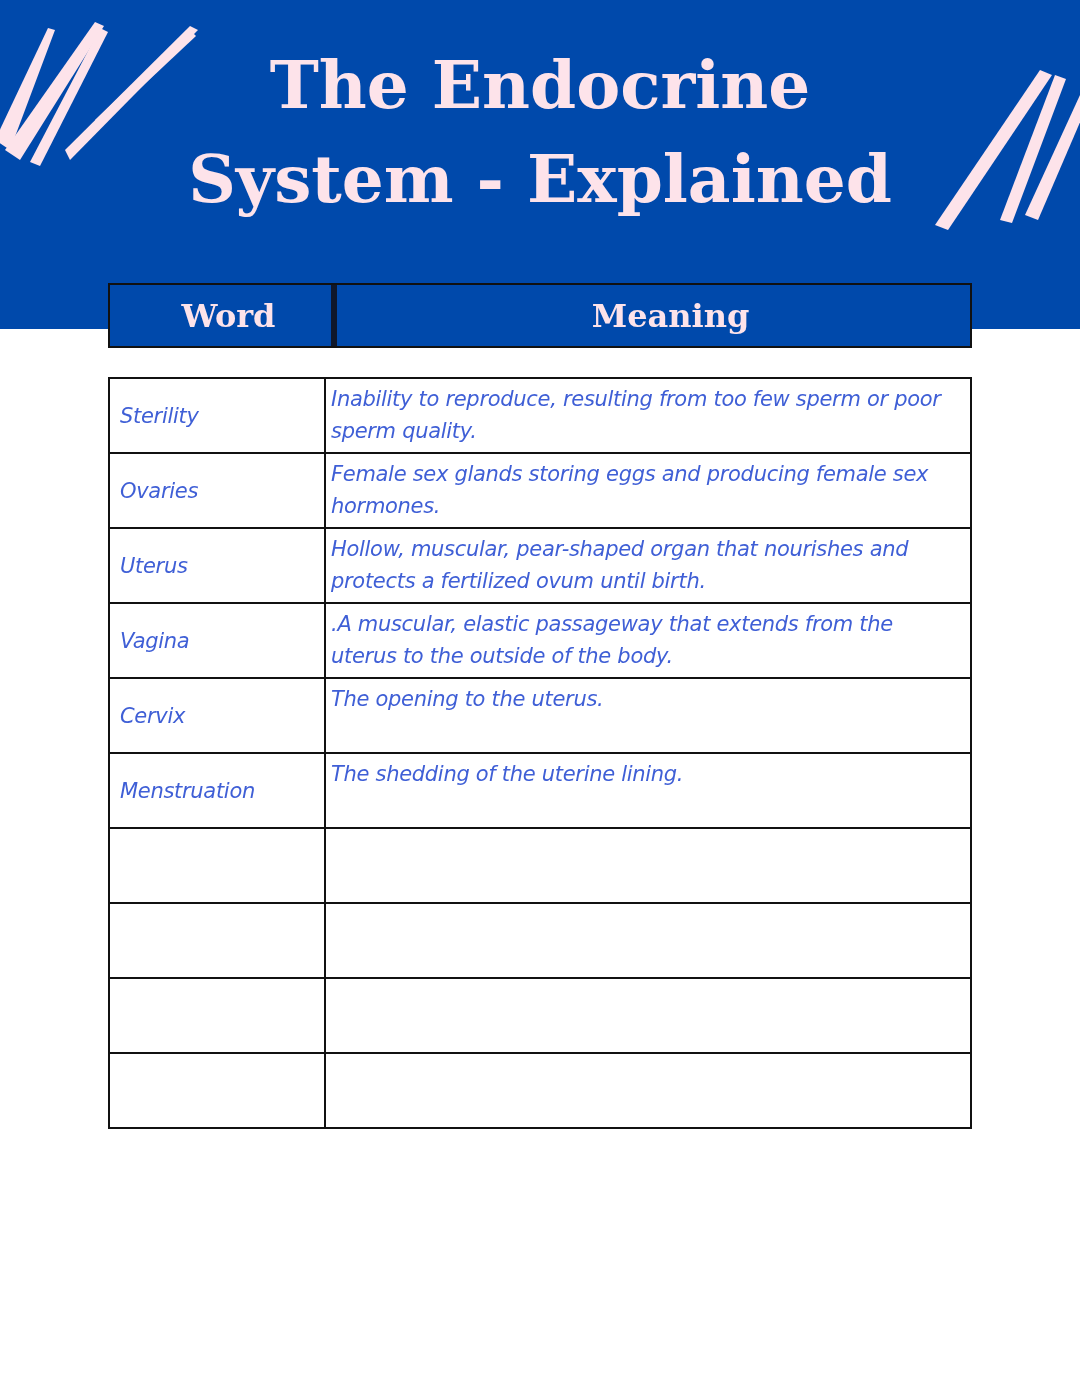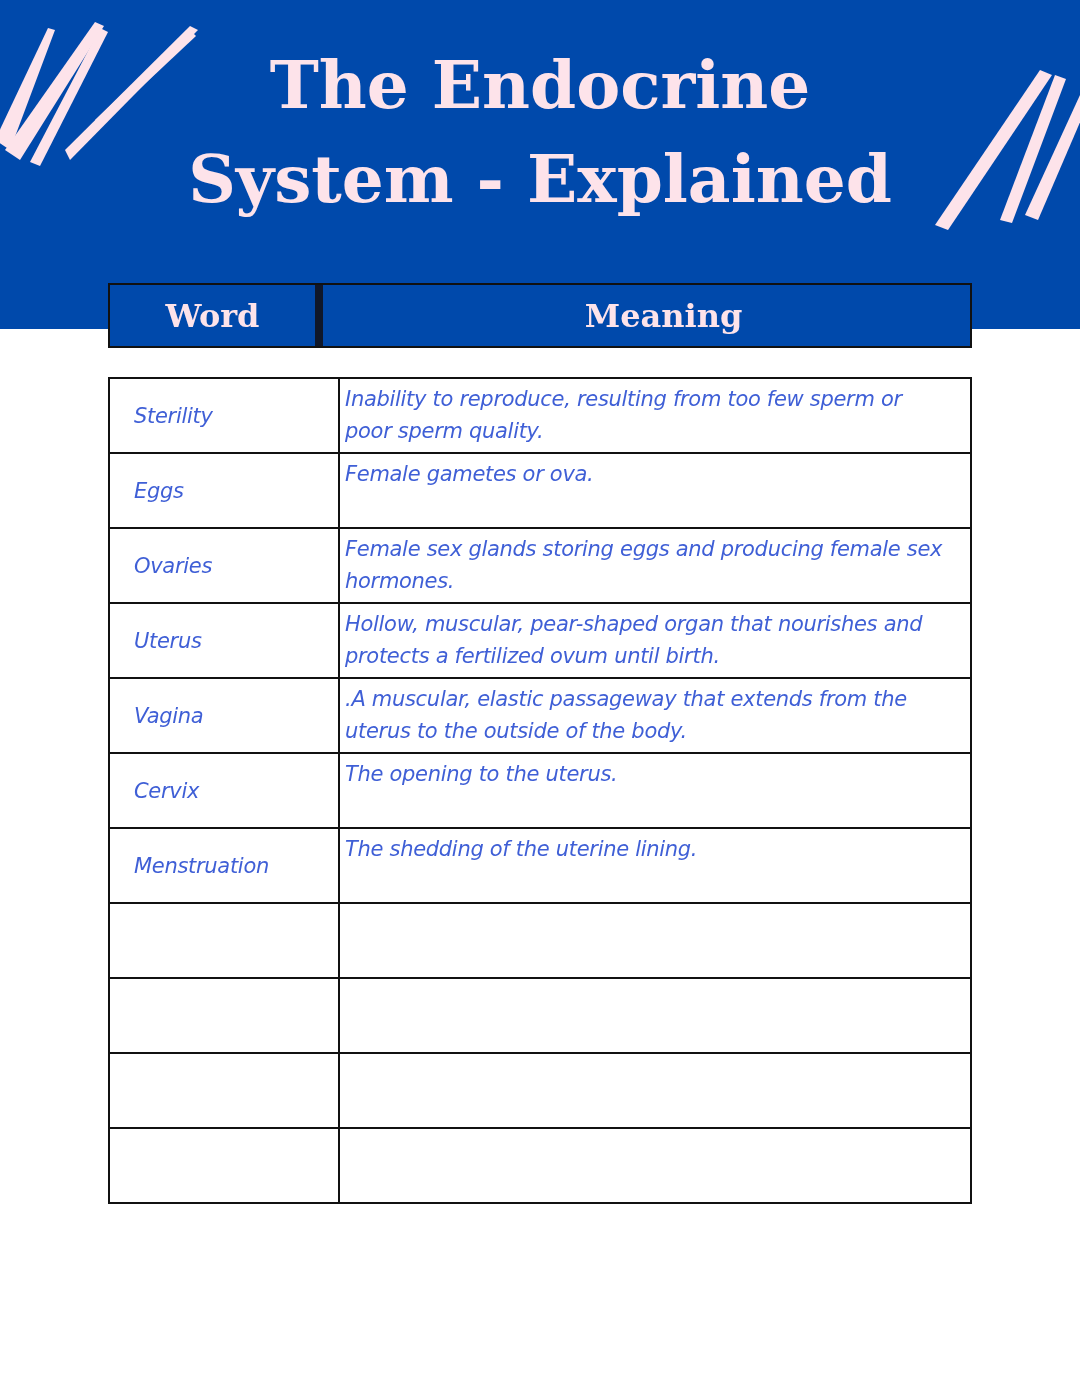--- a/index.html
+++ b/index.html
@@ -17,32 +17,32 @@
     }
     .scribble { position: absolute; }
     .header-table {
       position: absolute; left: 108px; top: 283px; width: 860px; height: 61px;
       background: #0049ab; border: 2px solid #111; display: flex;
     }
     .header-cell {
       display: flex; align-items: center; justify-content: center;
       font-family: "DejaVu Serif", serif; font-weight: bold; color: #fde3ea; font-size: 32px;
     }
-    .h-word { width: 205px; border-right: 8px solid #0f172a; }
+    .h-word { width: 205px; border-right: 6px solid #0f172a; padding-left: 16px; }
     .h-meaning { flex: 1; padding-left: 34px; }
     .body-table {
       position: absolute; left: 108px; top: 377px; width: 864px;
       border-collapse: collapse; table-layout: fixed;
     }
     .body-table td {
       border: 2.5px solid #111; height: 69px; vertical-align: top; padding: 0;
       color: #3f5fd6; font-family: "DejaVu Sans", sans-serif; font-size: 21px;
       font-style: italic; font-weight: 300; letter-spacing: -0.3px;
     }
-    .body-table td.word { width: 204px; vertical-align: middle; padding-left: 24px; margin-left: 36px; }
+    .body-table td.word { width: 204px; vertical-align: middle; padding-left: 10px; margin-left: 36px; }
     .body-table td.meaning { padding: 4px 16px 0 5px; line-height: 32px; }
   </style>
 </head>
 <body>
 
 <div class="banner">
   <svg class="scribble" style="left:0;top:0" width="210" height="170" viewBox="0 0 210 170">
     <path d="M-5 140 L48 28 L55 30 L10 150 Z" fill="#fde3ea"></path>
     <path d="M5 150 L95 22 L104 26 L20 160 Z" fill="#fde3ea"></path>
     <path d="M30 162 L100 28 L108 32 L40 166 Z" fill="#fde3ea"></path>
@@ -63,24 +63,20 @@
 <div class="header-table">
   <div class="header-cell h-word">Word</div>
   <div class="header-cell h-meaning">Meaning</div>
 </div>
 
 <table class="body-table">
   <tbody>
     <tr>
         <td class="word">Sterility</td>
         <td class="meaning">Inability to reproduce, resulting from too few sperm or poor sperm quality.</td>
-      </tr>
-    <tr>
-        <td class="word">Eggs</td>
-        <td class="meaning">Female gametes or ova.</td>
       </tr>
     <tr>
         <td class="word">Ovaries</td>
         <td class="meaning">Female sex glands storing eggs and producing female sex hormones.</td>
       </tr>
     <tr>
         <td class="word">Uterus</td>
         <td class="meaning">Hollow, muscular, pear-shaped organ that nourishes and protects a fertilized ovum until birth.</td>
       </tr>
     <tr>

